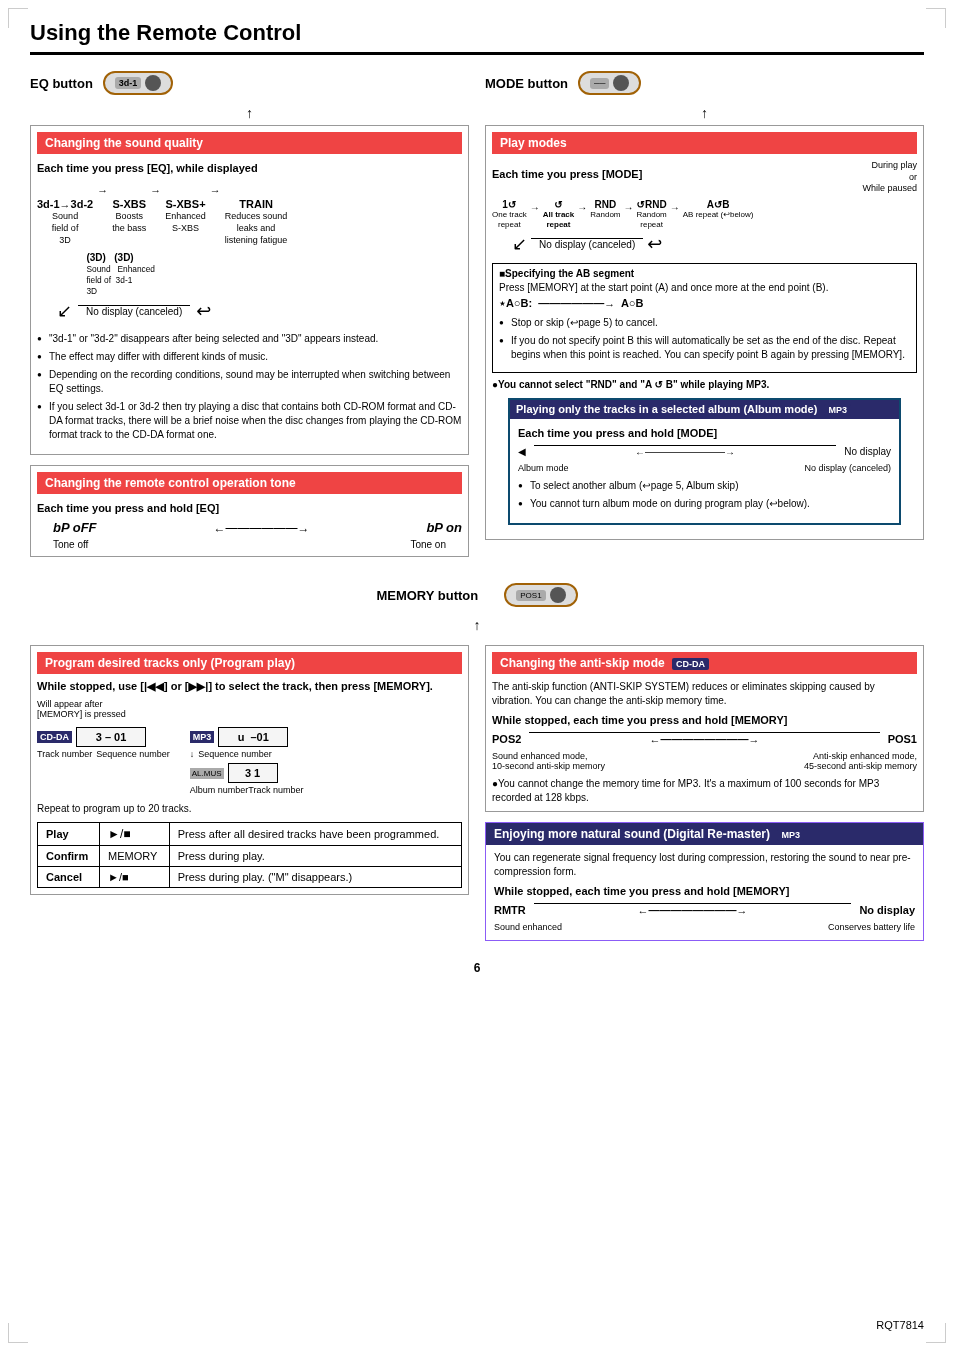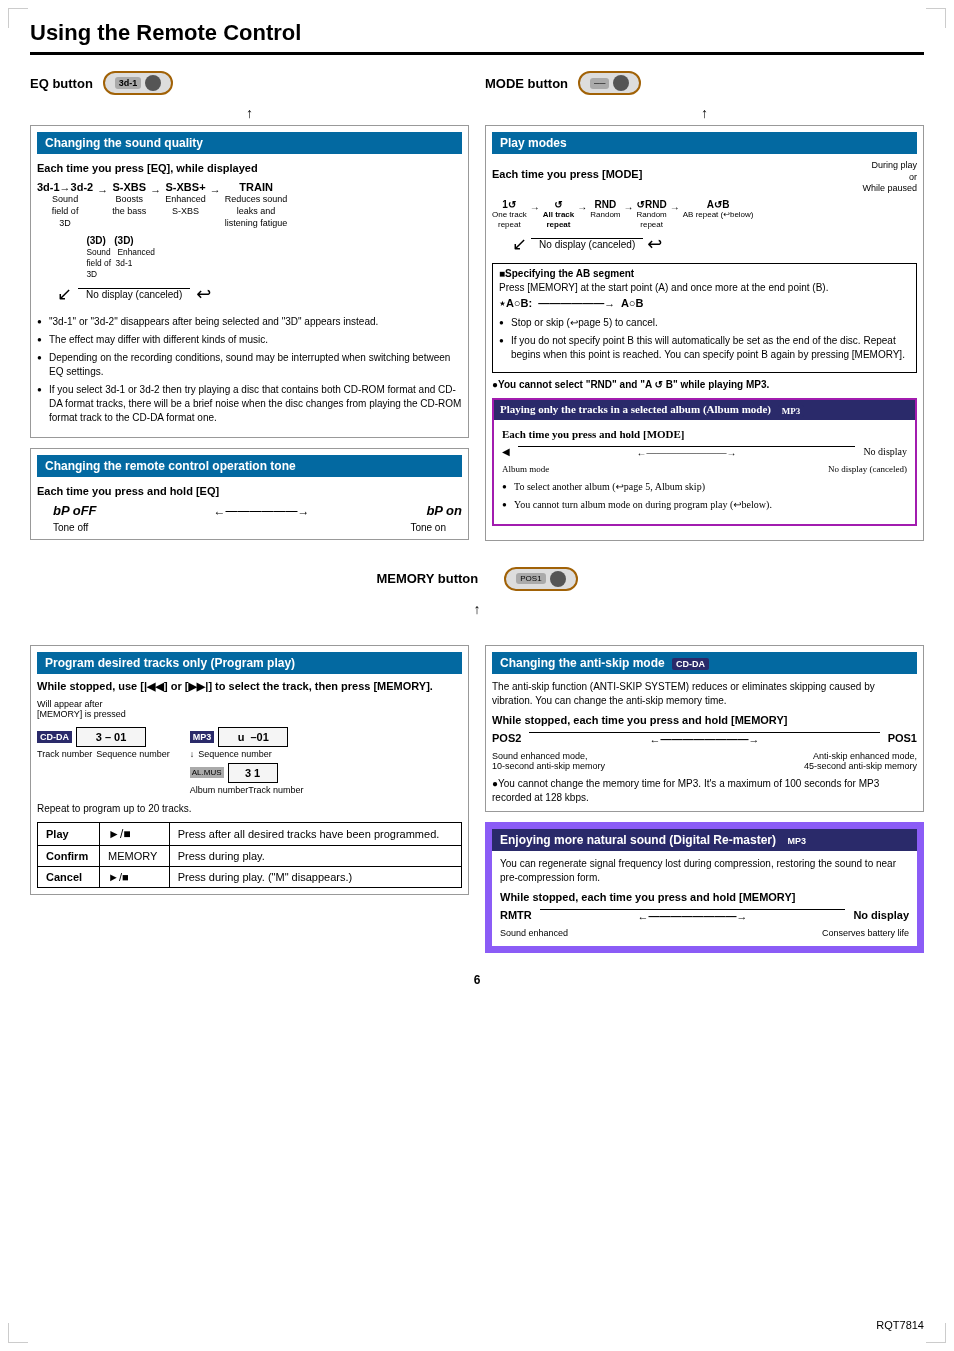--- a/index.html
+++ b/index.html
@@ -24,21 +24,21 @@
       padding-bottom: 6px;
       margin-bottom: 16px;
     }
     .two-col {
       display: flex;
       gap: 16px;
     }
     .left-col { flex: 1; }
     .right-col { flex: 1; }
     .section-header {
-      background: #0369a1;
+      background: #ef4444;
       color: #fff;
       font-weight: bold;
       font-size: 12px;
       padding: 4px 8px;
       margin-bottom: 6px;
     }
     .button-row {
       display: flex;
       align-items: center;
       margin-bottom: 10px;
@@ -81,43 +81,42 @@
     .eq-chain {
       display: flex;
       align-items: flex-start;
       gap: 4px;
       font-size: 11px;
       font-weight: bold;
       margin: 6px 0;
       flex-wrap: wrap;
     }
     .eq-chain .arrow { font-weight: normal; margin-top: 2px; }
-    .eq-item { text-align: center; line-height: 1.3; }
+    .eq-item { text-align: center; line-height: 1.3; margin-top: 17px; }
     .eq-item small { font-weight: normal; font-size: 9px; display: block; }
     .no-display-row {
       display: flex;
       align-items: center;
       margin: 4px 0 8px 20px;
       font-size: 10px;
     }
     .bullet-list { list-style: none; padding-left: 0; margin: 4px 0; }
     .bullet-list li { padding: 2px 0 2px 12px; position: relative; font-size: 10px; line-height: 1.4; }
     .bullet-list li::before { content: "●"; position: absolute; left: 0; font-size: 8px; top: 3px; }
     .subsection-bold { font-weight: bold; font-size: 11px; margin: 8px 0 4px 0; }
     .ab-box {
       border: 1px solid #000;
       padding: 4px 6px;
       margin: 6px 0;
       font-size: 10px;
     }
     .album-section {
-      border: 2px solid #a21caf;
+      border: 2px solid #0c4a6e;
       padding: 6px 8px;
-      margin: 8px 0;
-      font-family: Liberation Serif, serif;
+      margin: 8px 16px;
     }
     .album-header {
       background: #2a2a6a;
       color: #fff;
       font-weight: bold;
       font-size: 11px;
       padding: 3px 6px;
       margin: -6px -8px 6px -8px;
     }
     .mp3-badge {
@@ -190,21 +189,21 @@
     .program-table .play-symbol { font-size: 12px; }
     .pos-row {
       display: flex;
       align-items: center;
       gap: 8px;
       margin: 6px 0;
       font-size: 11px;
       font-weight: bold;
     }
     .digital-remaster {
-      border: 7px solid #8b5cf6;
+      border: 1px solid #8b5cf6;
       padding: 8px;
       margin-top: 10px;
     }
     .digital-header {
       background: #2a2a6a;
       color: #fff;
       font-weight: bold;
       font-size: 12px;
       padding: 4px 8px;
       margin: -8px -8px 6px -8px;
@@ -256,21 +255,21 @@
       width: 20px; height: 20px;
       border-bottom: 1px solid #ccc;
       border-right: 1px solid #ccc;
     }
     .section-block {
       margin-bottom: 12px;
     }
     .two-col-bottom {
       display: flex;
       gap: 16px;
-      margin-top: 28px;
+      margin-top: 12px;
     }
     .left-bottom { flex: 1; }
     .right-bottom { flex: 1; }
     .border-box {
       border: 1px solid #999;
       padding: 6px;
       margin-bottom: 10px;
     }
   </style>
 </head>

